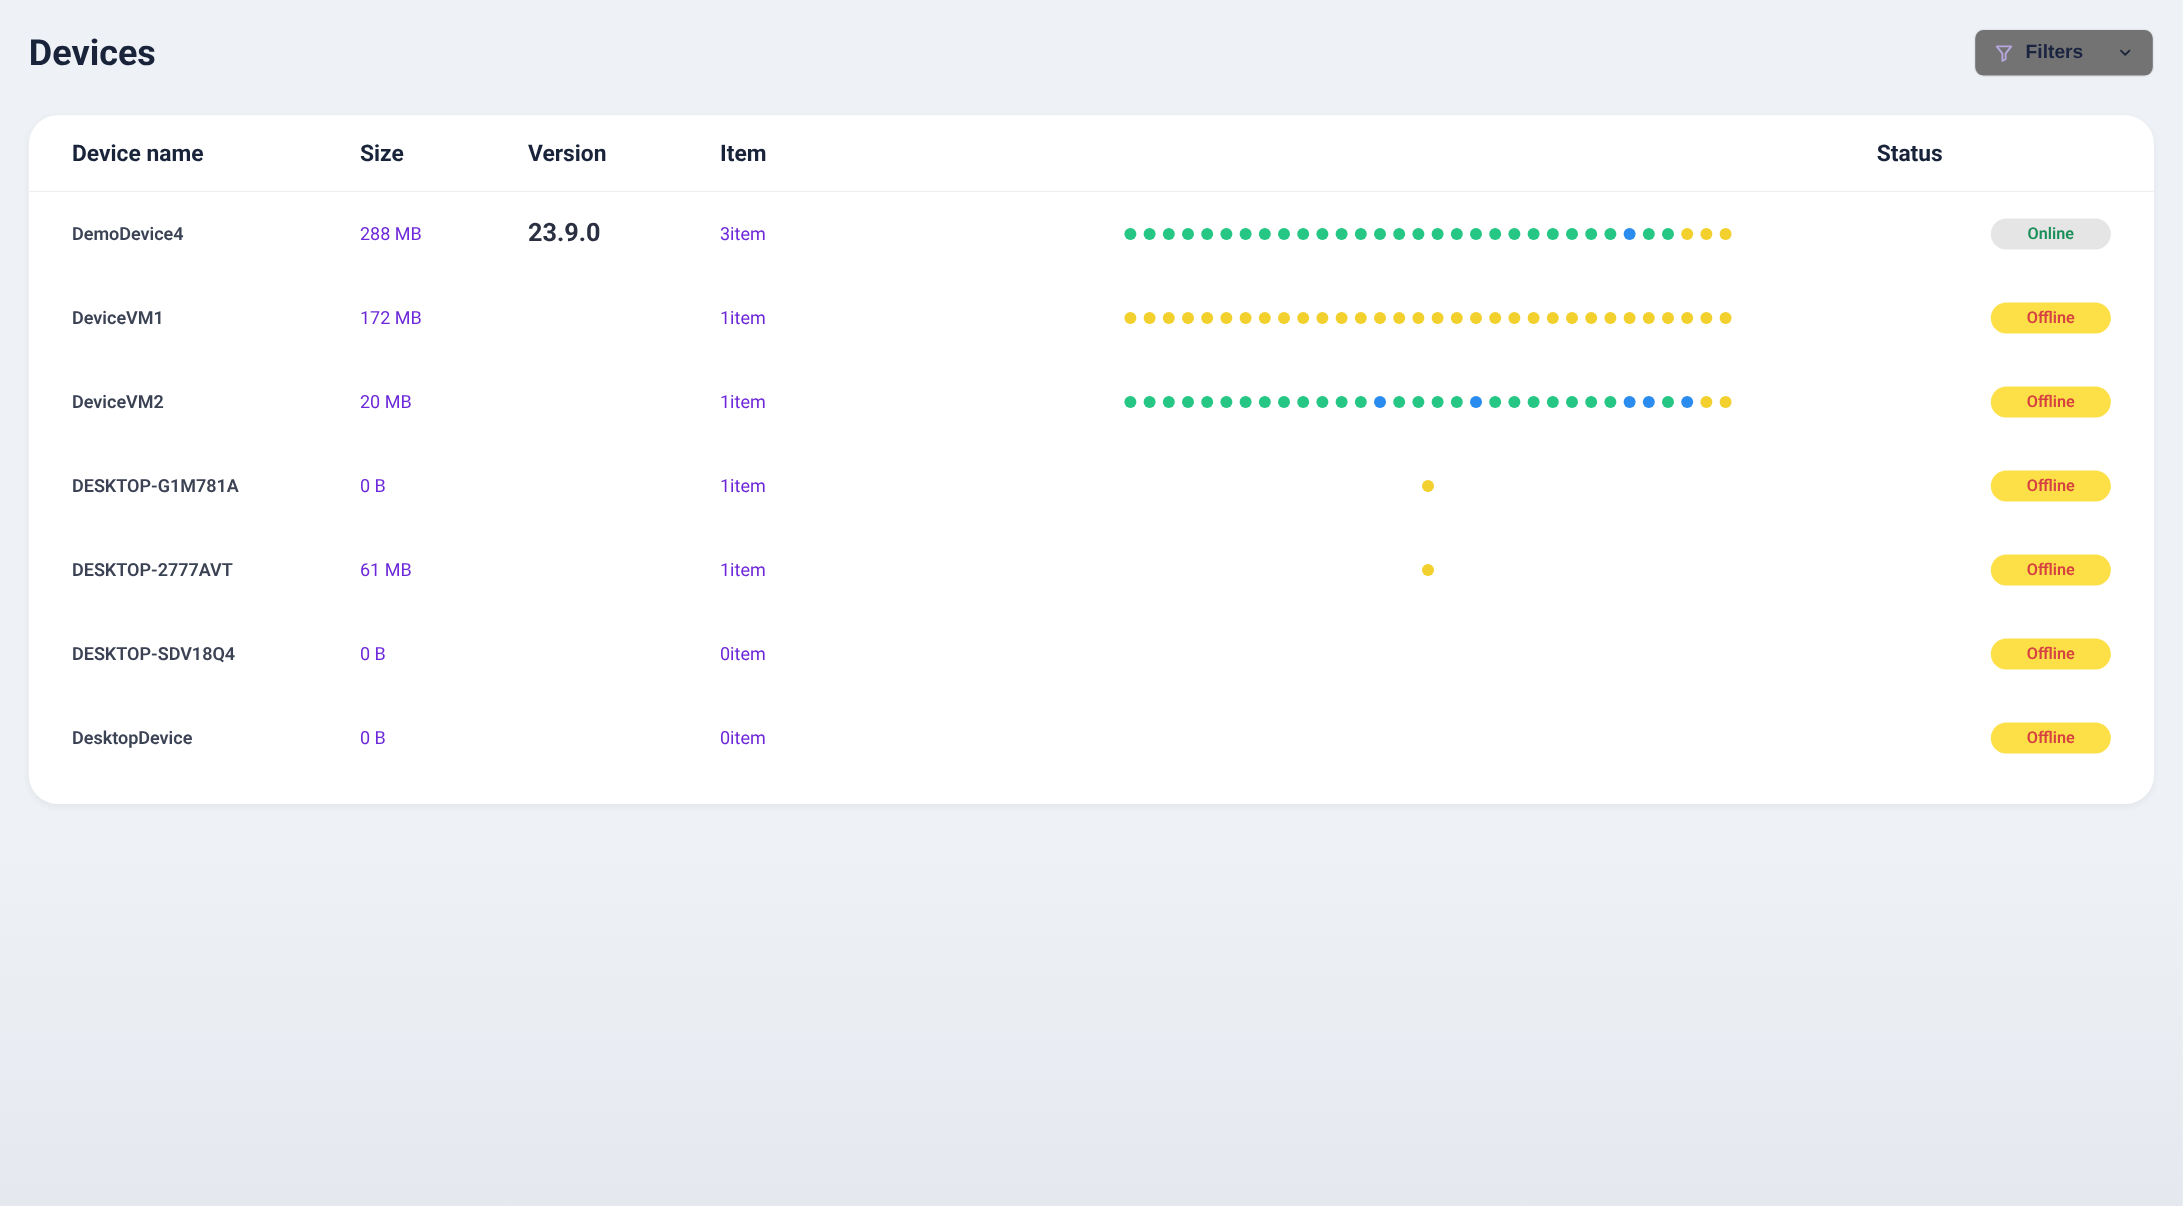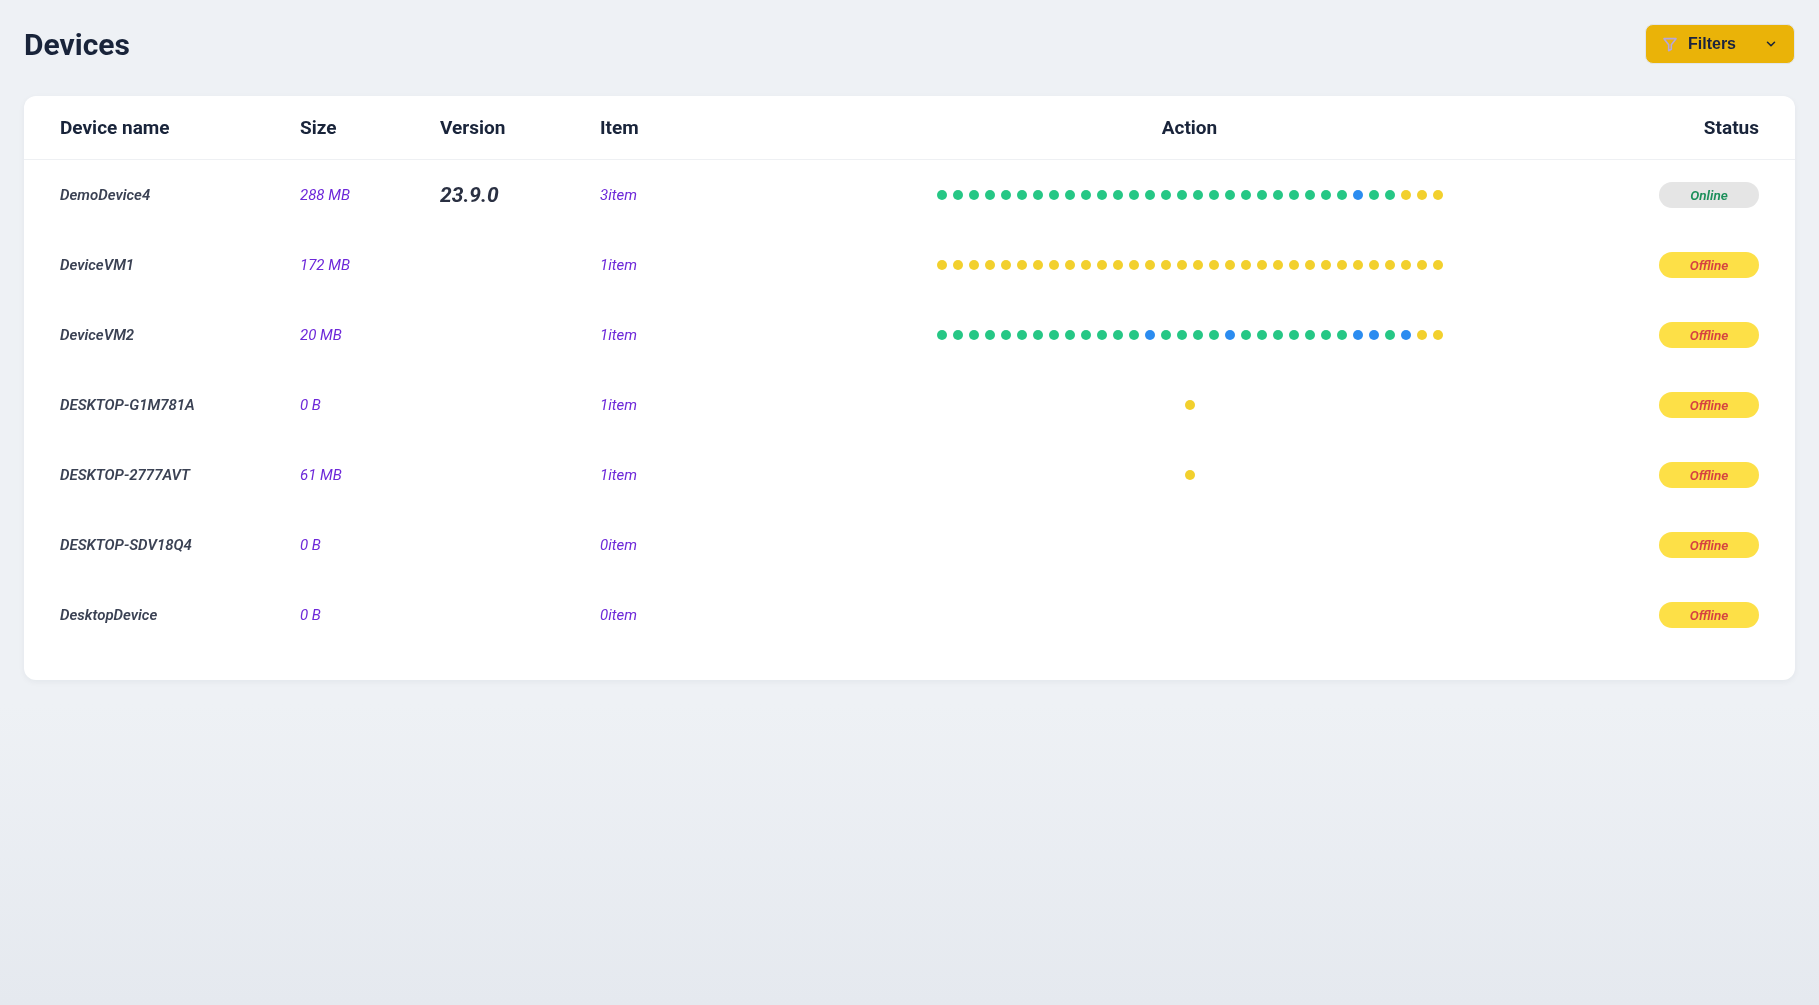--- a/index.html
+++ b/index.html
@@ -19,61 +19,60 @@
     }
     .page-title {
       font-size: 30px;
       font-weight: 700;
       color: #19243a;
     }
     .filters-btn {
       display: flex;
       align-items: center;
       gap: 10px;
-      background: #eab308;
+      background: #737373;
       border: 1px solid #e1e5ea;
       border-radius: 8px;
       padding: 10px 16px;
       font-size: 16px;
       font-weight: 600;
       color: #1a2340;
       cursor: pointer;
       min-width: 150px;
     }
     .filters-btn .label { flex: 1; text-align: left; }
     .funnel { display: inline-flex; align-items: center; justify-content: center; }
     .chev { display: inline-flex; align-items: center; justify-content: center; }
 
     .card {
       background: #fff;
-      border-radius: 12px;
+      border-radius: 24px;
       box-shadow: 0 2px 6px rgba(20,30,50,0.05);
       overflow: hidden;
-      padding-bottom: 30px;
+      padding-bottom: 20px;
     }
     .thead, .trow {
       display: grid;
       grid-template-columns: 240px 140px 160px 160px 1fr 140px;
       align-items: center;
       padding: 0 36px;
     }
     .thead {
       height: 64px;
       border-bottom: 1px solid #eef0f3;
     }
     .thead .th {
       font-size: 19px;
       font-weight: 700;
       color: #19243a;
     }
     .th-action { text-align: center; }
     .th-status { text-align: right; }
     .trow {
       height: 70px;
-      font-style: italic;
     }
     .cell-name {
       font-size: 15px;
       font-weight: 600;
       color: #3b4254;
     }
     .cell-size, .cell-item {
       font-size: 15px;
       color: #6d28d9;
     }
@@ -138,21 +137,20 @@
     </span>
   </button>
 </div>
 
 <div class="card">
   <div class="thead">
     <div class="th">Device name</div>
     <div class="th">Size</div>
     <div class="th">Version</div>
     <div class="th">Item</div>
-    <div class="th th-action">Action</div>
     <div class="th th-status">Status</div>
   </div>
   <div id="tbody">
       <div class="trow">
         <div class="cell-name">DemoDevice4</div>
         <div class="cell-size">288 MB</div>
         <div class="cell-version">23.9.0</div>
         <div class="cell-item">3item</div>
         <div class="cell-action">
           <span class="dot g"></span>

